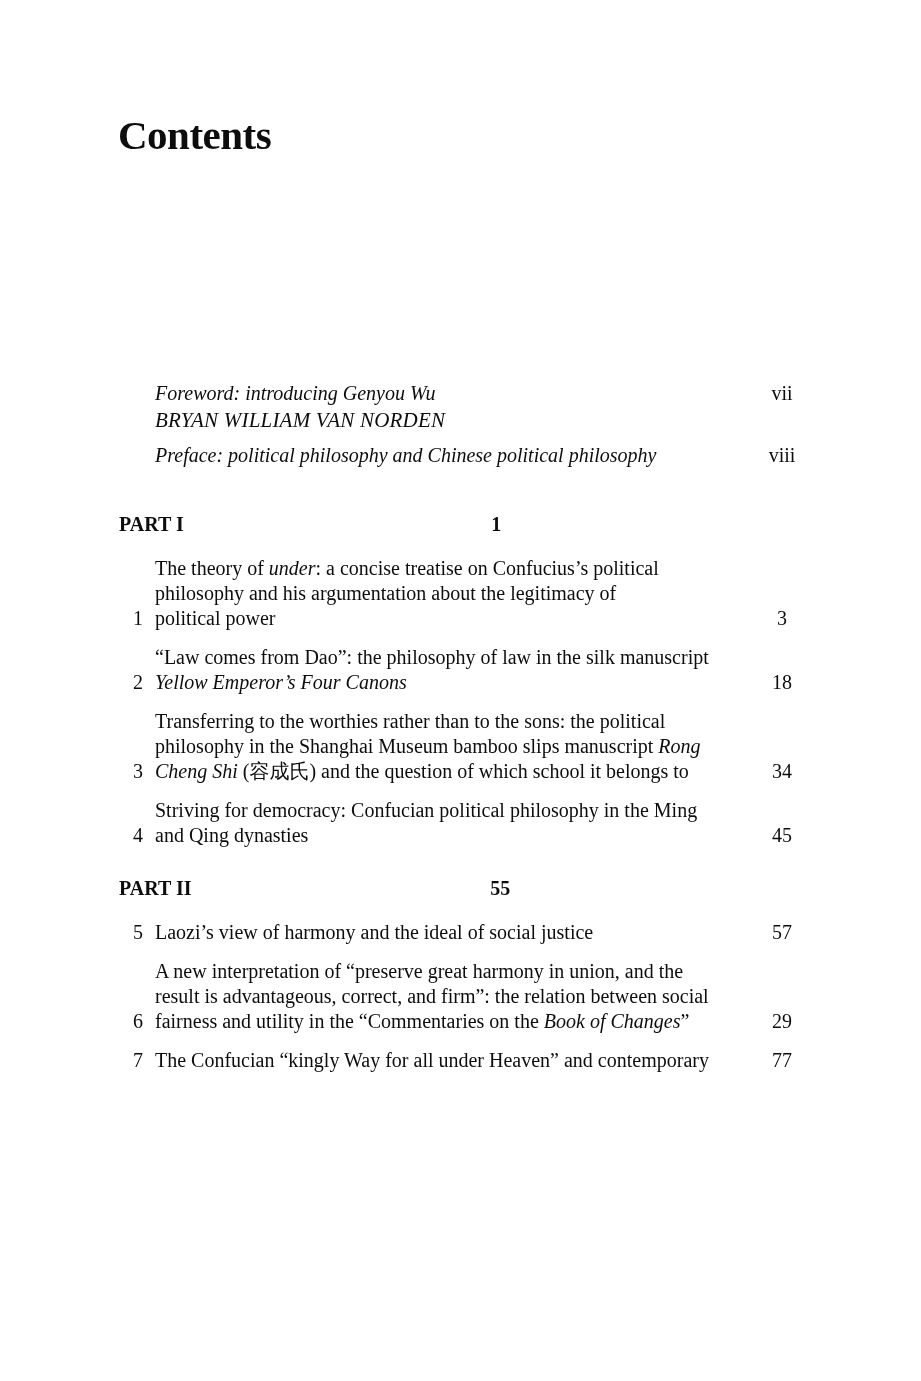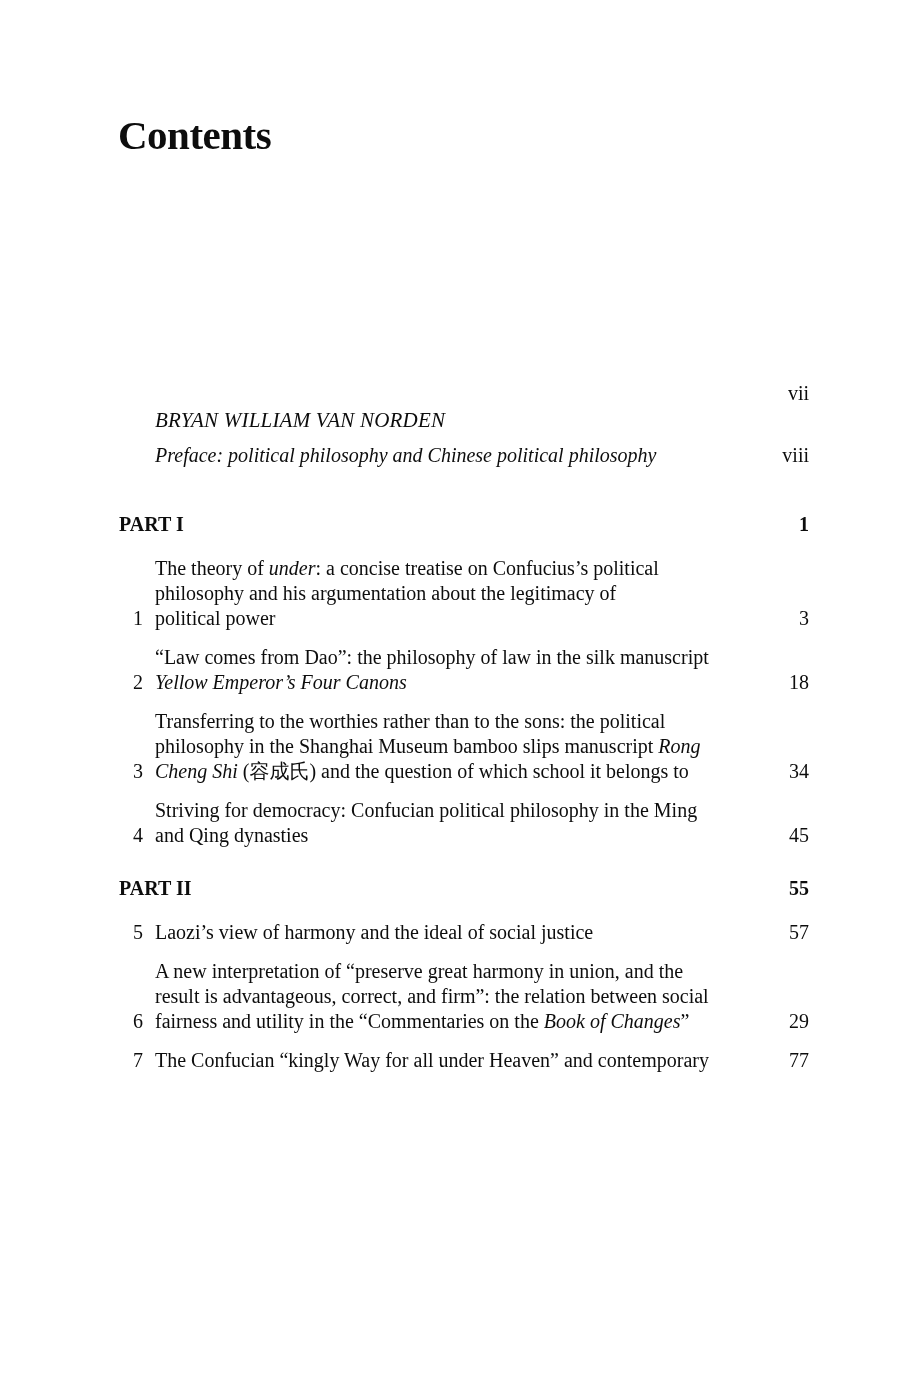--- a/index.html
+++ b/index.html
@@ -21,21 +21,21 @@
     letter-spacing: -0.5px;
     line-height: 1.15;
   }
   .front-matter { margin-top: 222px; }
   .row {
     display: flex;
     align-items: flex-end;
     font-size: 20px;
     line-height: 25px;
   }
-  .pg { flex: 1; text-align: right; white-space: nowrap; }
+  .pg { flex: 1; text-align: center; white-space: nowrap; }
   
   .fm-entry + .fm-entry { margin-top: 14px; }
   .fm-title {
     flex: none;
     margin-left: 37px;
     width: 600px;
     font-style: italic;
     white-space: nowrap;
   }
   .fm-author {
@@ -60,20 +60,21 @@
   em { font-style: italic; }
 </style>
 </head>
 <body>
 
 <div class="page">
   <h1 class="page-title">Contents</h1>
   <div class="front-matter">
       <div class="fm-entry">
         <div class="row">
+          <span class="fm-title">Foreword: introducing Genyou Wu</span>
           <span class="pg">vii</span>
         </div>
         <div class="fm-author">BRYAN WILLIAM VAN NORDEN</div>
       </div>
       <div class="fm-entry">
         <div class="row">
           <span class="fm-title">Preface: political philosophy and Chinese political philosophy</span>
           <span class="pg">viii</span>
         </div>
       </div>

